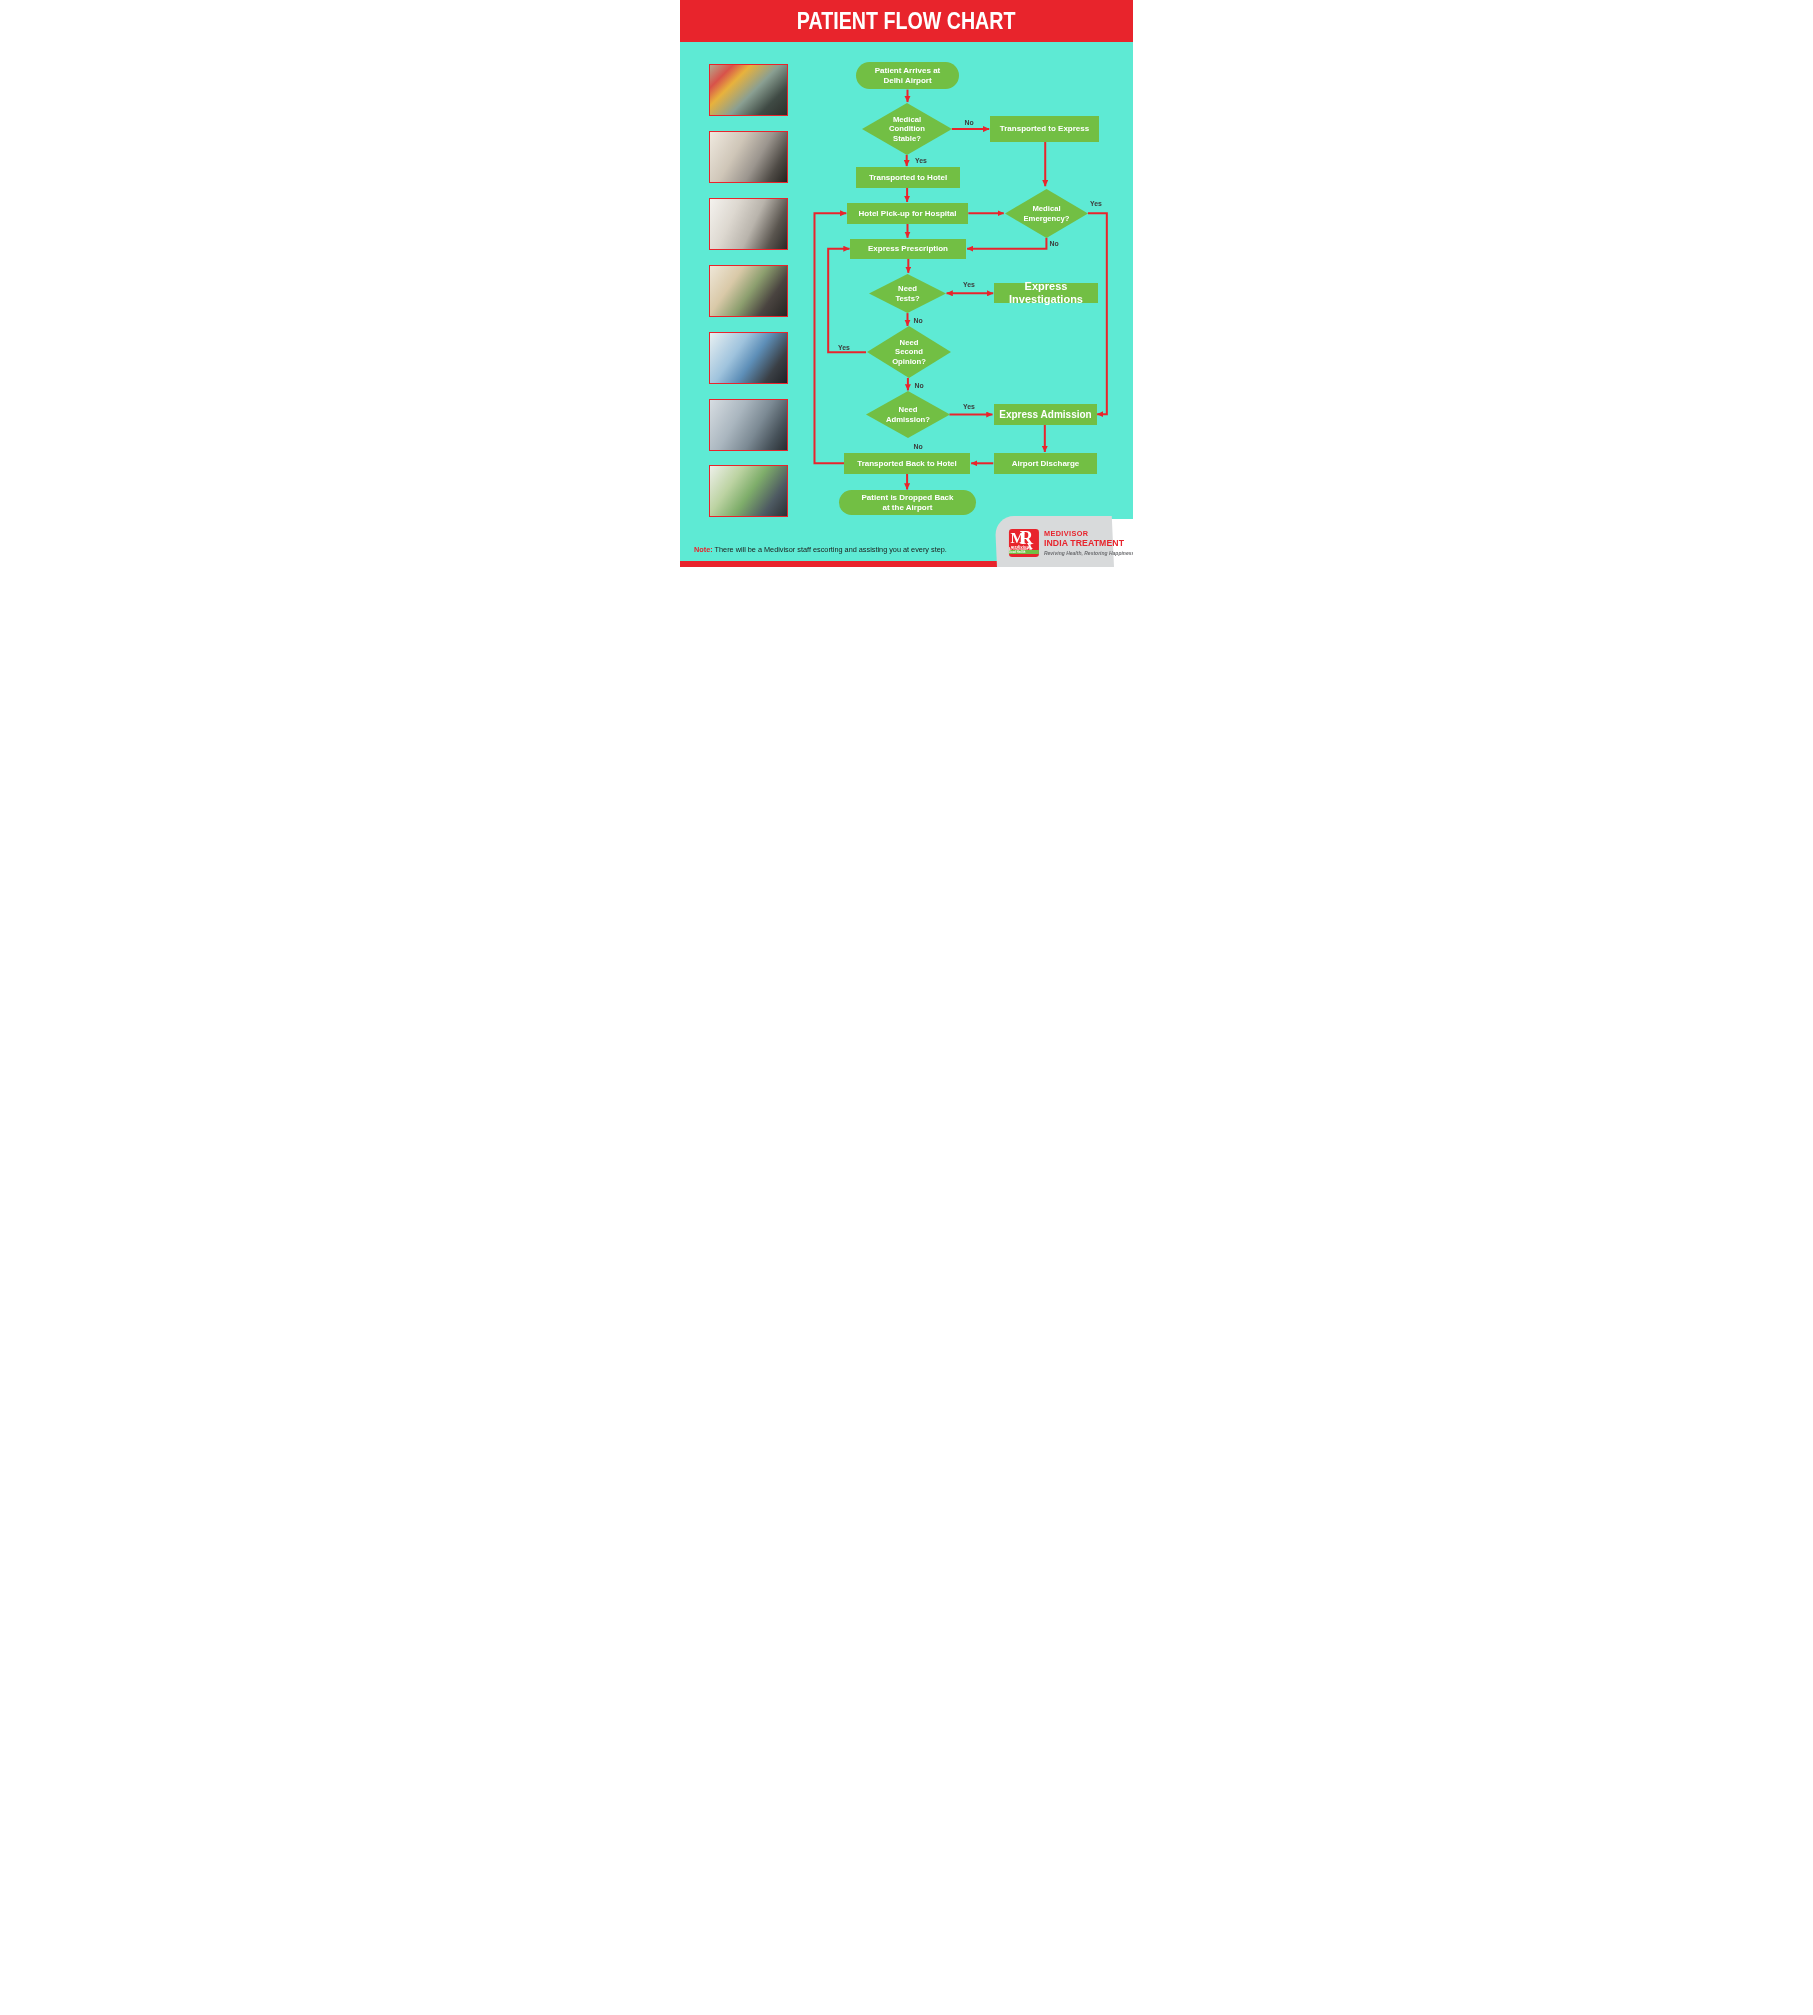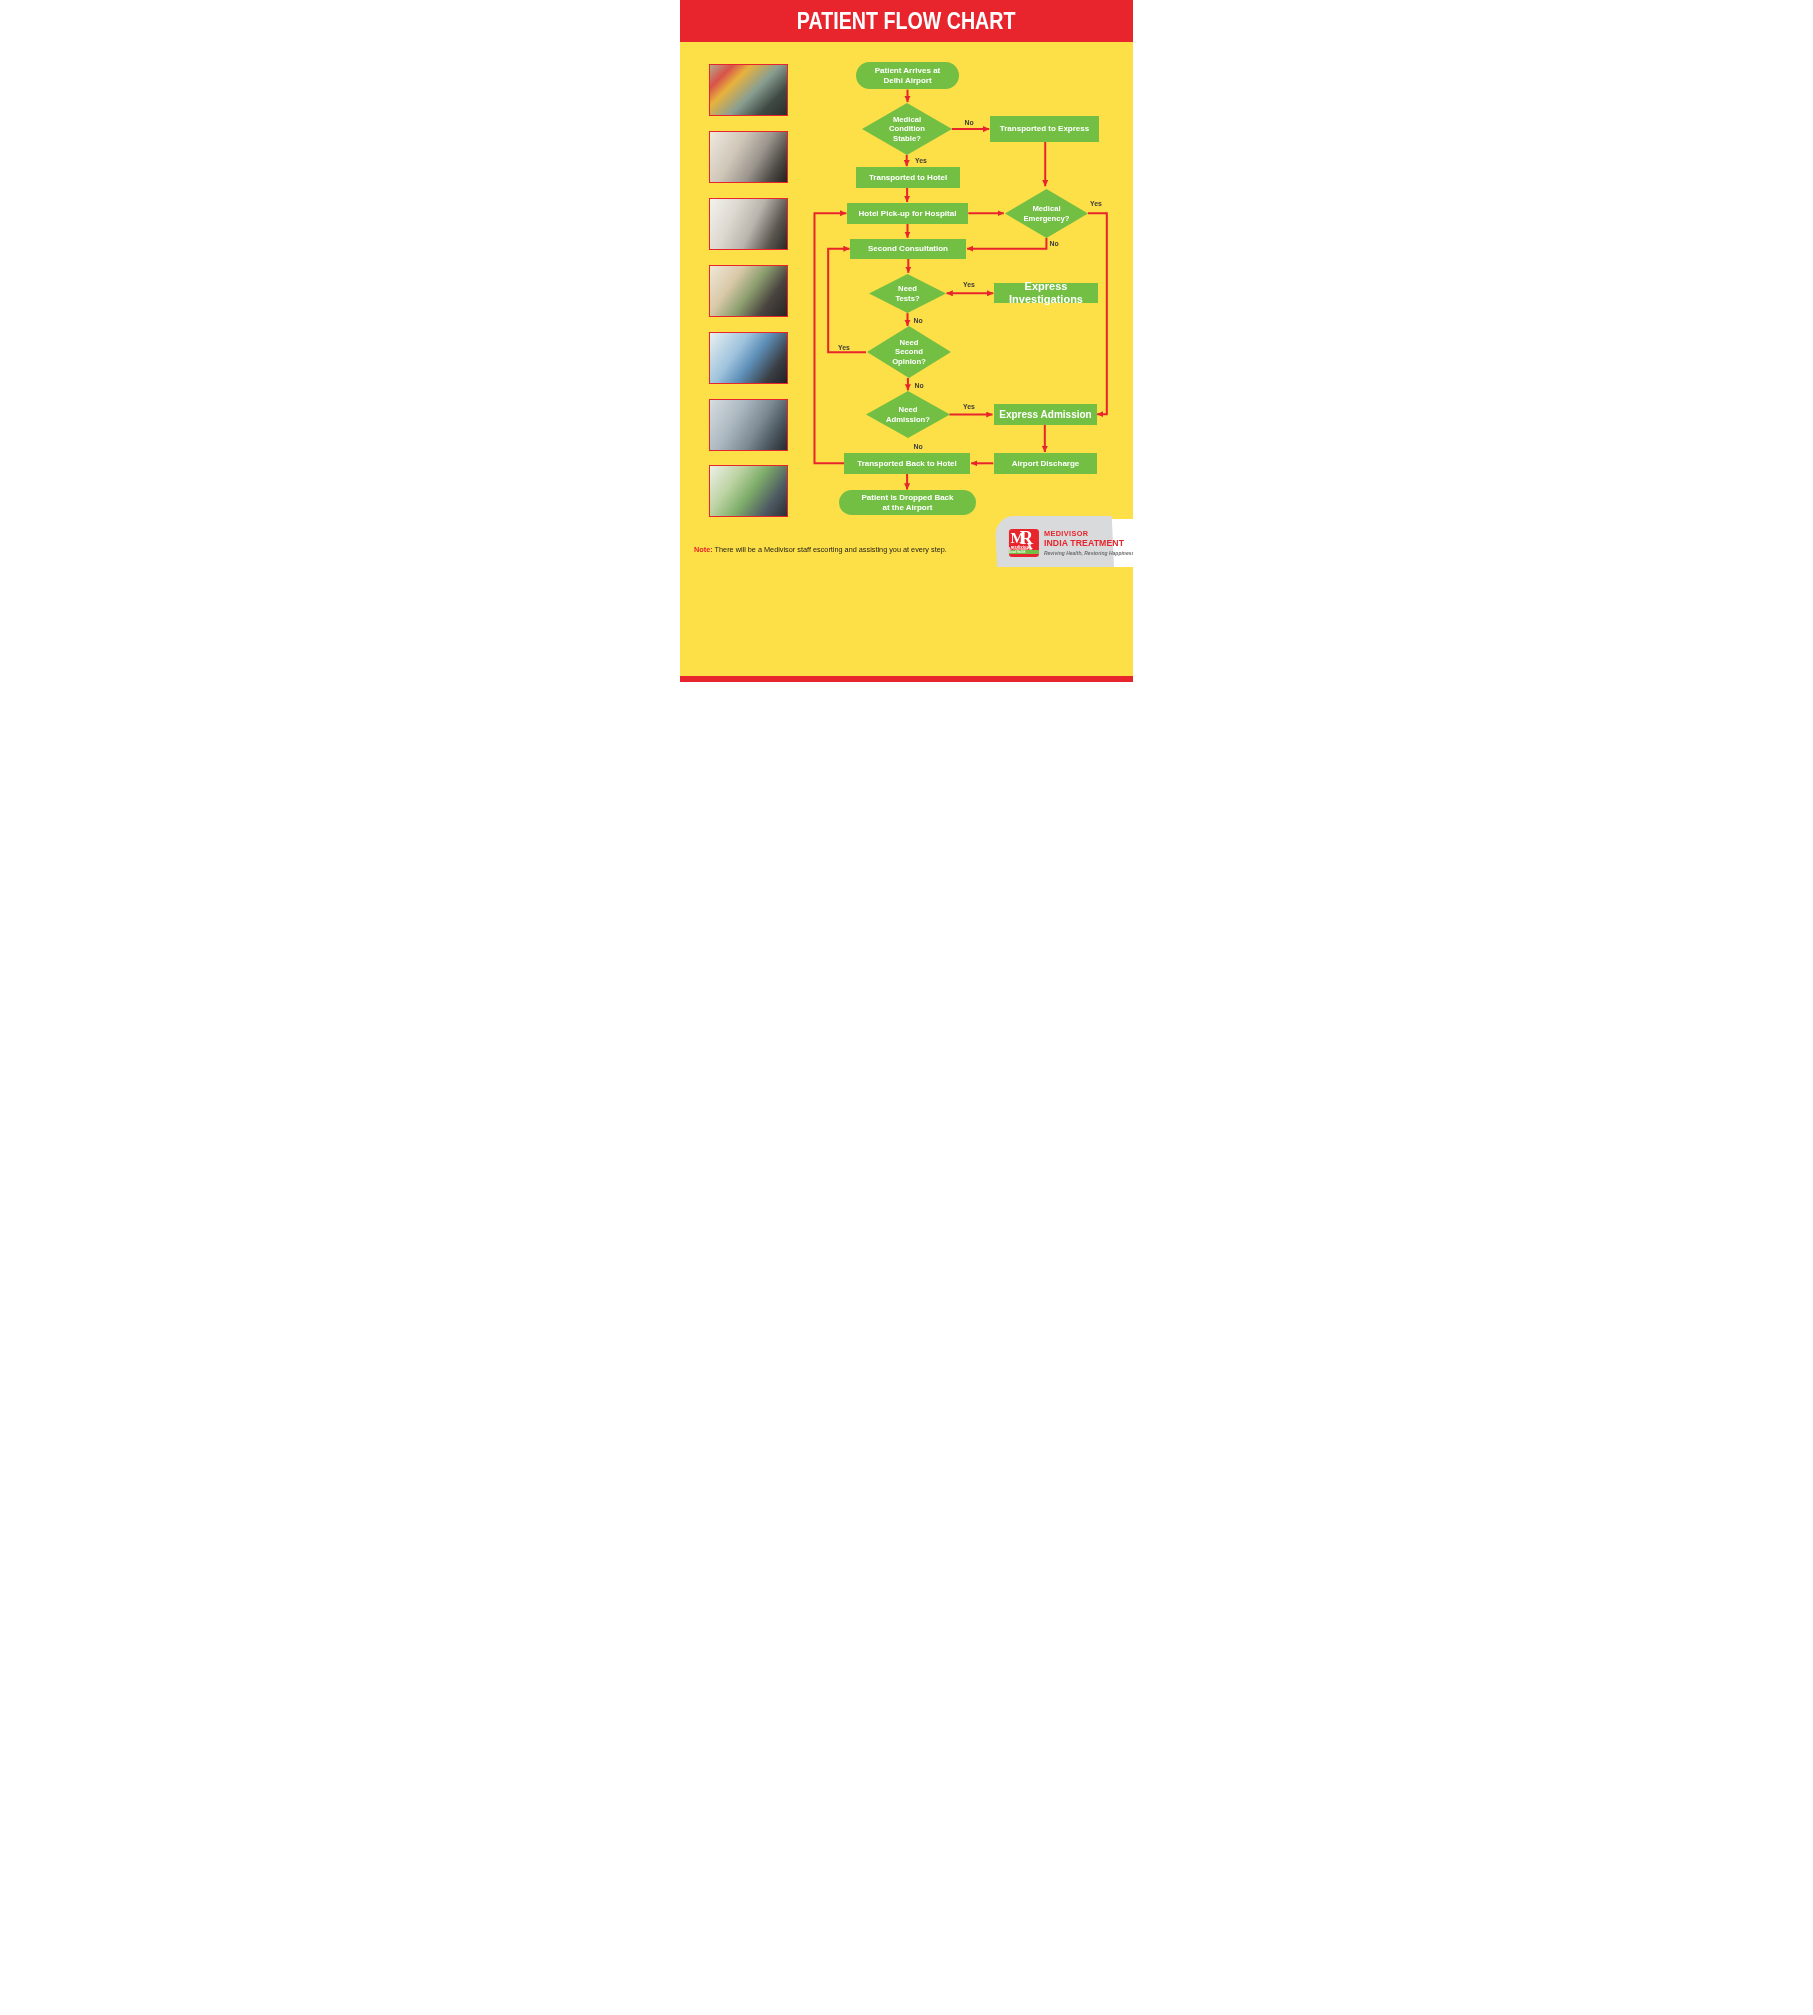--- a/index.html
+++ b/index.html
@@ -1,20 +1,20 @@
 <!DOCTYPE html>
 <html style="font-size:6.4px"><head>
 <meta charset="utf-8">
 <style>
   html,body{margin:0;padding:0;background:#ffffff;}
   .page{
     position:relative;
-    width:453px;height:682px;
+    width:453px;height:567px;
     margin:0 auto;
-    background:#fde047;
+    background:#5eead4;
     overflow:hidden;
     font-family:"Liberation Sans", sans-serif;
   }
   
   .header{
     position:absolute;left:0;top:0;width:453px;height:42px;
     background:#E8242C;display:flex;align-items:center;justify-content:center;
   }
   .header .title{
     color:#ffffff;font-weight:700;font-size:23.4px;letter-spacing:0px;
@@ -139,21 +139,21 @@
 
   <div class="node" style="left:310px;top:116px;width:109px;height:26px;font-size:8px">Transported to Express</div>
 
   <div class="node" style="left:176px;top:167px;width:104px;height:21px;font-size:8px">Transported to Hotel</div>
 
   <div class="node" style="left:167px;top:203px;width:121px;height:20.6px;font-size:8px">Hotel Pick-up for Hospital</div>
 
   <div class="node diamond" style="left:325px;top:189px;width:83px;height:49px;font-size:7.7px">Medical
 Emergency?</div>
 
-  <div class="node" style="left:170px;top:239px;width:116px;height:20px;font-size:8px">Second Consultation</div>
+  <div class="node" style="left:170px;top:239px;width:116px;height:20px;font-size:8px">Express Prescription</div>
 
   <div class="node diamond" style="left:189px;top:274px;width:77px;height:39px;font-size:7.7px">Need
 Tests?</div>
 
   <div class="node" style="left:314px;top:283px;width:104px;height:20px;font-size:11px">Express Investigations</div>
 
   <div class="node diamond" style="left:187px;top:326px;width:84px;height:52px;font-size:7.7px">Need
 Second
 Opinion?</div>
 

